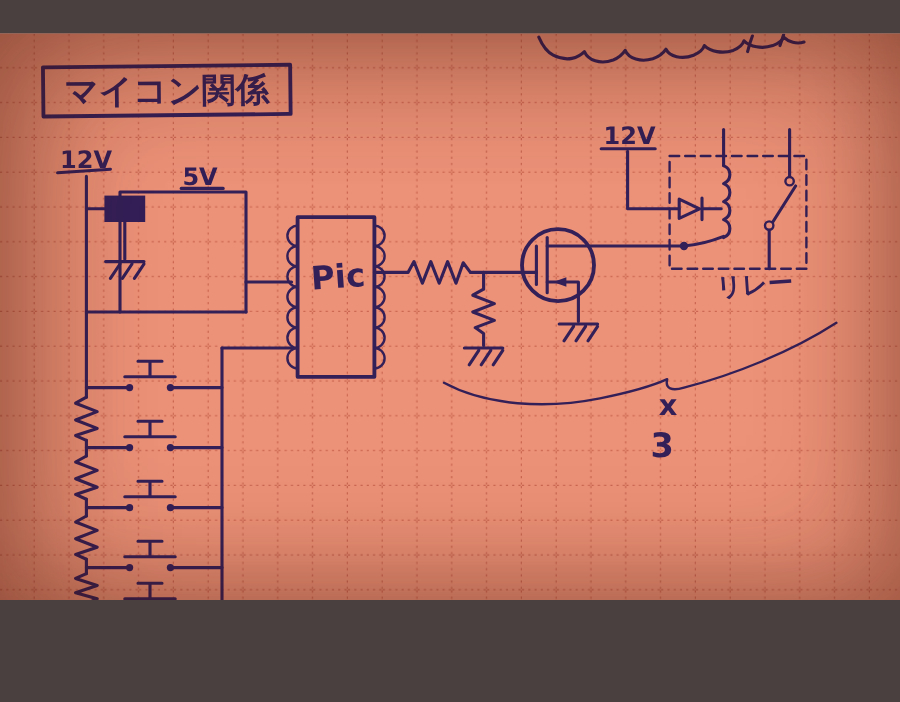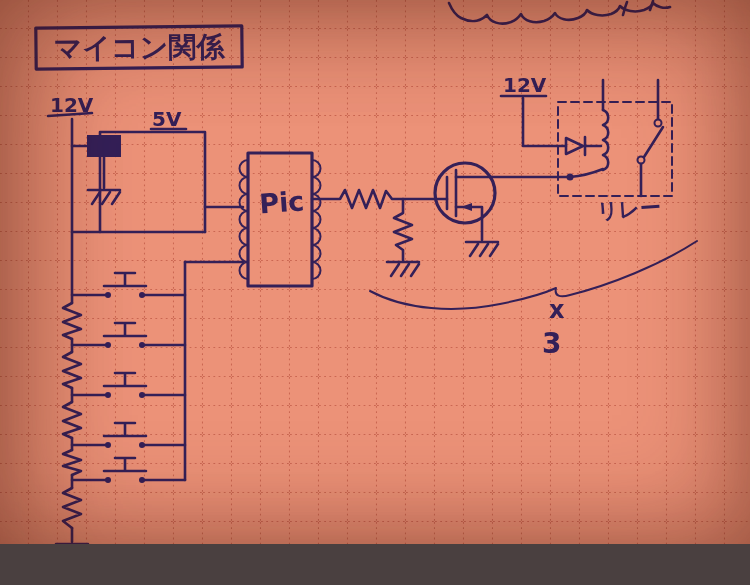--- a/index.html
+++ b/index.html
@@ -1,21 +1,22 @@
 <!DOCTYPE html>
 <html style="--paper: #ec9278; --grid: #b64c3a; --ink: #342058;"><head>
 <meta charset="utf-8">
 <style>
   html,body{margin:0;padding:0;background:#4a4040;}
   .stage{
     position:relative;
-    width:750px;height:544px;
+    width:750px;height:472px;
     overflow:hidden;
     background:var(--paper,#ec9278);
     font-family:"DejaVu Sans",sans-serif;
+    margin-top:28px;
   }
   svg{display:block}
   .grid-line{
     stroke:var(--grid,#bf5a43);
     stroke-width:1.1;
     stroke-dasharray:1.8 3.4;
     opacity:.62;
     fill:none;
   }
   .ink{

